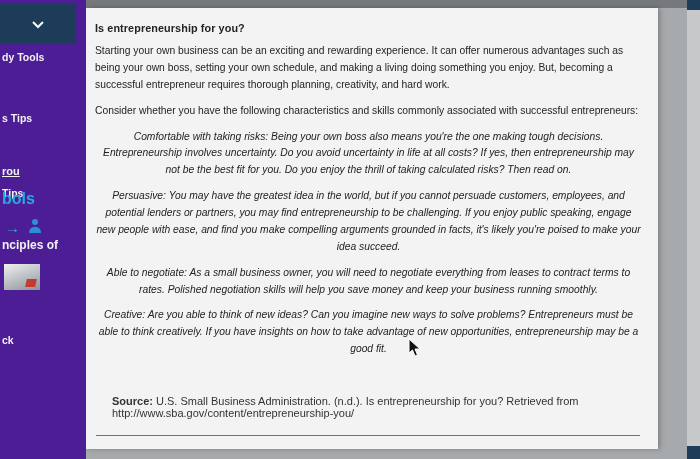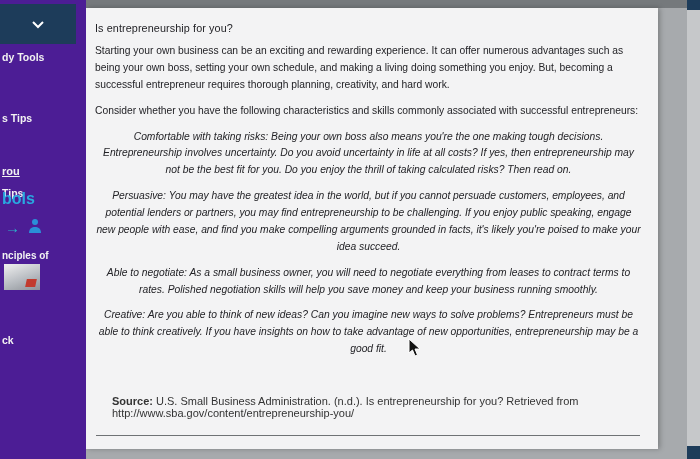--- a/index.html
+++ b/index.html
@@ -19,21 +19,21 @@
   .collapse-btn {
     position: absolute; left: 0; top: 4px; width: 76px; height: 40px;
     background: #1d3c5a; display: flex; align-items: center; justify-content: center; cursor: pointer;
   }
   .side-label { position: absolute; left: 2px; color: #f2f2f2; font-size: 10.5px; font-weight: 700; white-space: nowrap; cursor: pointer; }
   .lbl-tools      { top: 51px; }
   .lbl-tips1      { top: 112px; }
   .lbl-tips2      { top: 139px; margin-top: 48px; }
   .lbl-group      { top: 165px; font-size: 11px; text-decoration: underline; }
   .lbl-symbols    { top: 190px; color: #29a8e0; font-size: 16px; }
-  .lbl-principles { top: 250px; font-size: 10px; }
+  .lbl-principles { top: 238px; font-size: 12px; }
   .lbl-back       { top: 334px; }
 
   .arrow-icon { position: absolute; left: 5px; top: 219px; color: #2bb3c9; font-size: 15px; font-weight: 700; cursor: pointer; }
   .person-icon { position: absolute; left: 28px; top: 218px; }
   .thumb {
     position: absolute; left: 4px; top: 264px; width: 36px; height: 26px;
     background: linear-gradient(160deg, #f0f0f0 0%, #b9bdc2 55%, #8d9298 100%);
   }
   .thumb::after {
     content: ""; position: absolute; right: 4px; bottom: 3px; width: 10px; height: 8px;
@@ -41,21 +41,21 @@
   }
 
   
   .page {
     position: absolute; left: 86px; top: 8px; width: 572px; height: 441px;
     background: #f3f3f4; padding: 10px 16px 0 9px; overflow: hidden;
     box-shadow: 2px 0 5px rgba(0,0,0,0.25);
     color: #232327;
   }
   .content-body { height: 386px; overflow: hidden; }
-  .page h1 { font-size: 10.8px; font-weight: 400; margin: 4px 0 0 0; letter-spacing: 0.1px; }
+  .page h1 { font-size: 10.8px; font-weight: 700; margin: 4px 0 0 0; letter-spacing: 0.1px; }
   .page p  { font-size: 10.3px; line-height: 1.64; margin: 9px 0 0 0; }
   .page p.ital { font-style: italic; text-align: center; }
 
   .source { position: absolute; left: 26px; right: 18px; bottom: 30px; font-size: 11px; color: #333; }
   .source .src-label { font-weight: 700; }
   .divider { position: absolute; left: 10px; right: 18px; bottom: 13px; height: 0; border-top: 1px solid #6f7275; }
 
   
   .scrollbar { position: absolute; right: 0; top: 0; width: 13px; height: 459px; background: #c6c8ca; z-index: 6; cursor: pointer; }
   .scroll-cap-top    { position: absolute; top: 0;    left: 0; width: 13px; height: 10px; background: #1d3c5a; }

